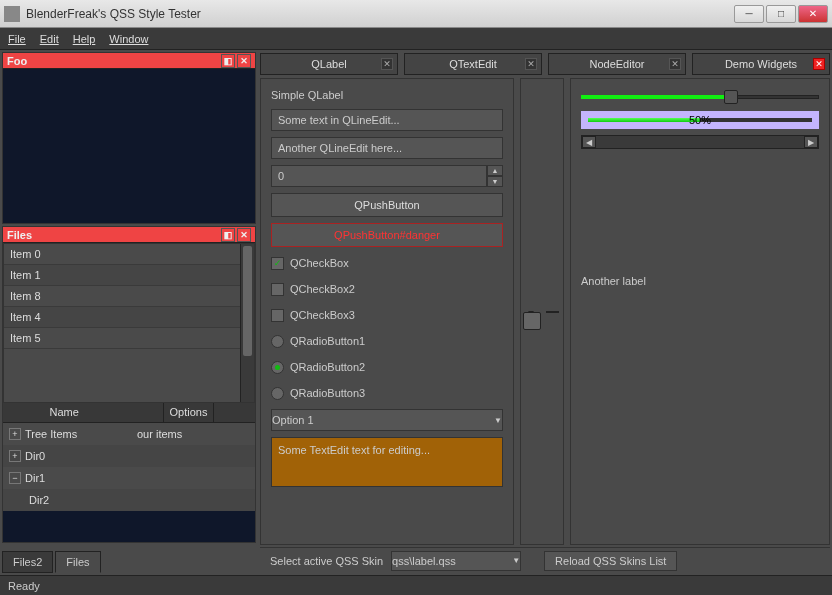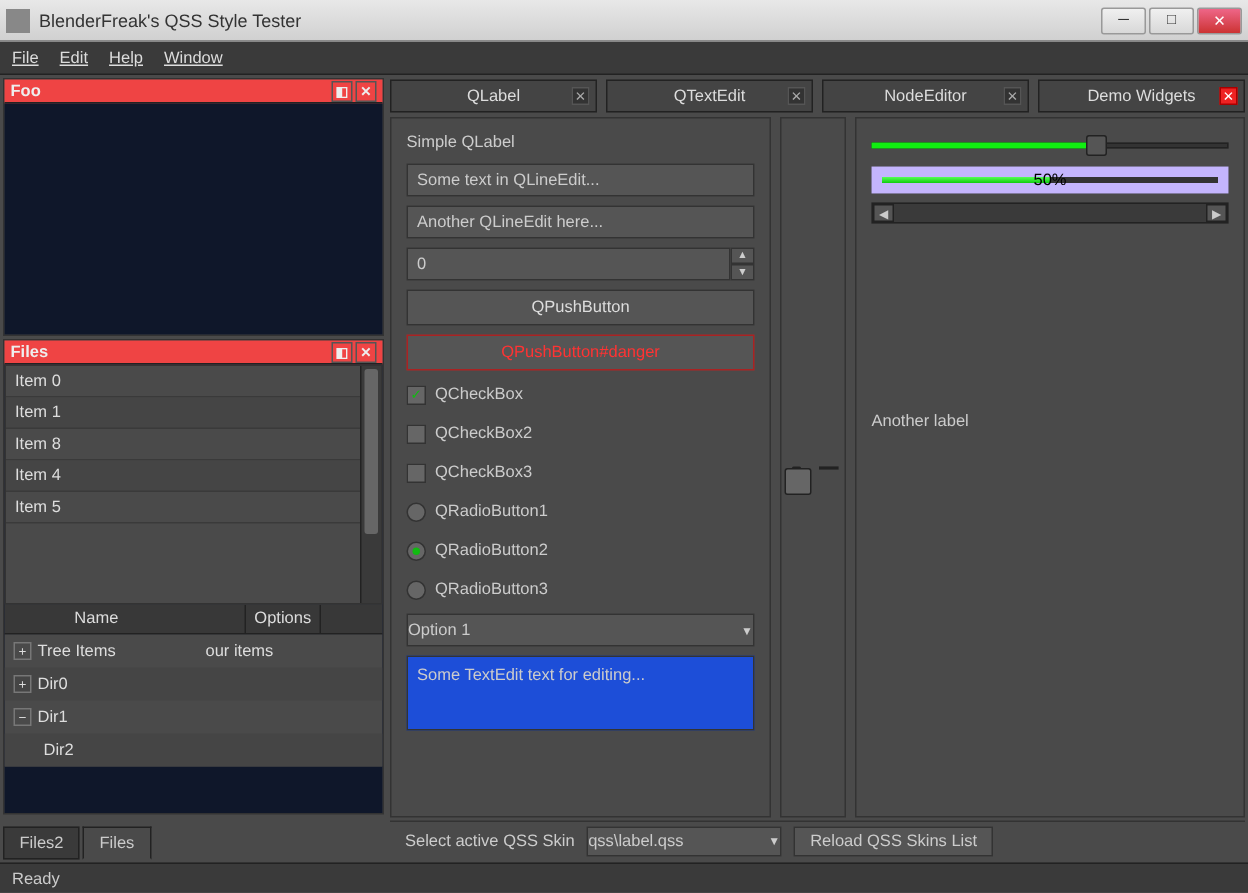--- a/index.html
+++ b/index.html
@@ -75,21 +75,21 @@
 .spinbox .arrows { width: 16px; display: flex; flex-direction: column; }
 .spinbox .arrows div { flex: 1; background: #555; border: 1px solid #333; display: flex; align-items: center; justify-content: center; font-size: 7px; cursor: pointer; }
 .pushbtn { height: 24px; background: #555; border: 1px solid #333; color: #ddd; display: flex; align-items: center; justify-content: center; cursor: pointer; }
 .pushbtn.danger { color: #f33; border-color: #a22; }
 .checkrow { display: flex; align-items: center; gap: 6px; height: 20px; cursor: pointer; }
 .checkrow .box { width: 13px; height: 13px; background: #666; border: 1px solid #333; display: flex; align-items: center; justify-content: center; font-size: 9px; color: #1b1; }
 .checkrow .radio { width: 13px; height: 13px; border-radius: 50%; background: #666; border: 1px solid #333; display: flex; align-items: center; justify-content: center; }
 .checkrow .radio .dot { width: 5px; height: 5px; border-radius: 50%; background: #1b1; }
 .combo { height: 22px; background: #555; border: 1px solid #333; display: flex; align-items: center; padding: 0 0; cursor: pointer; }
 .combo .arrow { margin-left: auto; font-size: 8px; }
-.textedit { height: 50px; background: #1d4ed8; border: 1px solid #333; color: #ccc; padding: 6px; }
+.textedit { height: 50px; background: #a16207; border: 1px solid #333; color: #ccc; padding: 6px; }
 
 
 .vslider-wrap { flex: 1; width: 30px; display: flex; flex-direction: column; align-items: center; position: relative; }
 .vslider-track { width: 6px; flex: 1; background: #333; border: 1px solid #222; position: relative; border-radius: 2px; }
 .vslider-fill { position: absolute; bottom: 0; left: 0; right: 0; height: 55%; background: #1e1; }
 .vslider-thumb { position: absolute; top: 45%; left: -6px; width: 18px; height: 18px; background: #666; border: 1px solid #222; border-radius: 2px; cursor: pointer; }
 .vscroll { width: 14px; flex: 1; background: #3a3a3a; border: 1px solid #222; margin-left: 4px; position: relative; }
 
 
 .hslider { height: 16px; position: relative; }
@@ -103,21 +103,21 @@
 .hscroll .btn { width: 14px; display: flex; align-items: center; justify-content: center; background: #555; border: 1px solid #222; font-size: 8px; cursor: pointer; }
 .hscroll .track { flex: 1; }
 .subtabs { display: flex; border-bottom: 1px solid #333; margin-top: 8px; }
 .subtabs .t { padding: 4px 8px; background: #3a3a3a; border: 1px solid #222; margin-right: 2px; cursor: pointer; }
 .subtabs .t.active { background: #4a4a4a; border-bottom: 1px solid #4a4a4a; }
 .another { margin-top: 120px; color: #ccc; }
 
 
 .bottombar { height: 26px; display: flex; align-items: center; padding: 0 10px; gap: 8px; border-top: 1px solid #333; }
 .bottombar .combo { flex: 0 0 130px; height: 20px; }
-.bottombar .btn { height: 20px; padding: 0 10px; background: #555; border: 1px solid #333; display: flex; align-items: center; cursor: pointer; }
+.bottombar .btn { height: 20px; padding: 0 10px; background: #555; border: 1px solid #333; display: flex; align-items: center; cursor: pointer; margin-left: 15px; }
 
 .statusbar { height: 20px; background: #3a3a3a; color: #ccc; padding: 0 8px; display: flex; align-items: center; border-top: 1px solid #222; }
 </style>
 </head>
 <body>
 
 <div class="titlebar">
   <div class="icon"></div>
   <div class="title">BlenderFreak's QSS Style Tester</div>
   <div class="winbtns">

